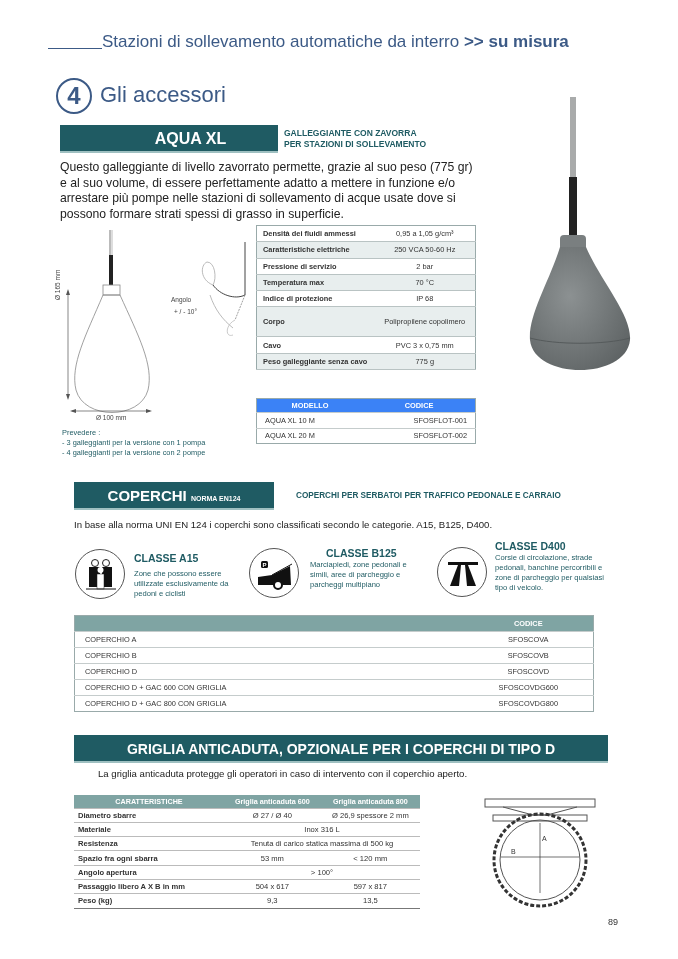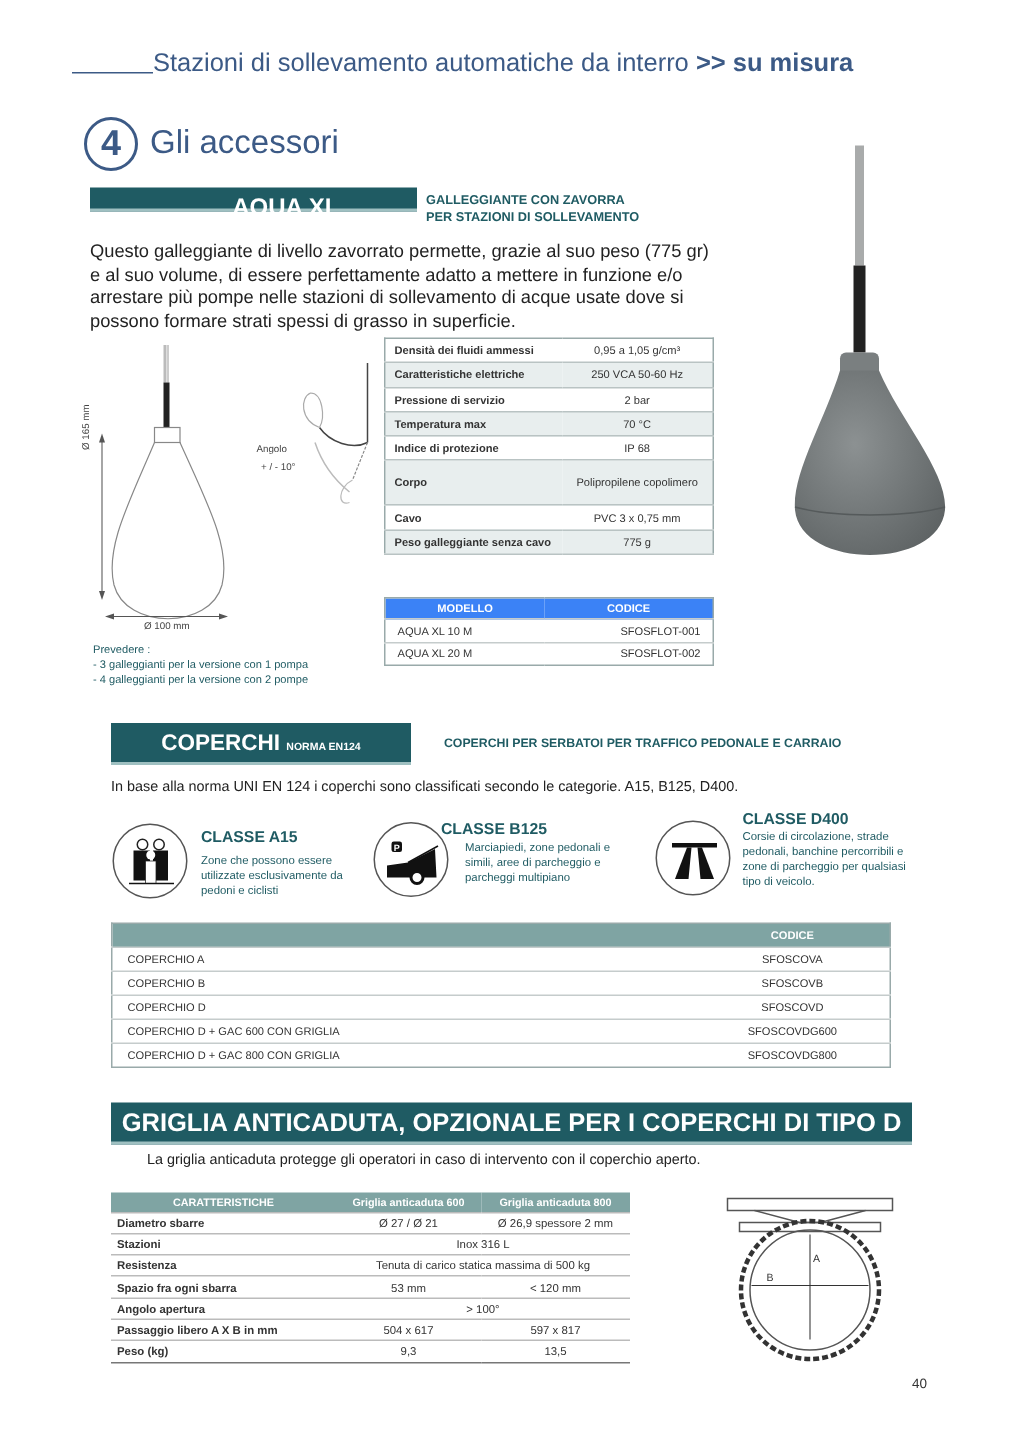--- a/index.html
+++ b/index.html
@@ -10,21 +10,21 @@
   
   .hdr-line { left: 48px; top: 48px; width: 54px; height: 1px; background: #3c5a86; }
   .hdr-title { left: 102px; top: 32px; font-size: 17px; color: #3c5a86; white-space: nowrap; }
   .hdr-title b { font-weight: bold; }
 
   .sec-num { left: 56px; top: 78px; width: 36px; height: 36px; border: 2px solid #3c5a86; border-radius: 50%;
              color: #3c5a86; font-weight: bold; font-size: 24px; text-align: center; line-height: 32px; }
   .sec-title { left: 100px; top: 82px; font-size: 22px; color: #3c5a86; }
 
   .band { background: #1f5b63; color: #fff; font-weight: bold; text-align: center; }
-  .band-aqua { left: 60px; top: 125px; width: 218px; height: 16px; font-size: 16px; line-height: 28px; border-bottom: 2px solid #9fc0c1; padding-left: 43px; }
+  .band-aqua { left: 60px; top: 125px; width: 218px; height: 28px; font-size: 16px; line-height: 28px; border-bottom: 2px solid #9fc0c1; padding-left: 43px; }
   .sub-aqua { left: 284px; top: 128px; width: 200px; font-size: 8.5px; font-weight: bold; color: #1f5b63; line-height: 11px; }
 
   .intro { left: 60px; top: 160px; width: 420px; font-size: 12.2px; line-height: 15.5px; color: #222; }
 
   table { border-collapse: collapse; }
   .spec { left: 256px; top: 225px; width: 220px; font-size: 7.4px; border: 1px solid #9aa; }
   .spec td { border-bottom: 1px solid #b9c3c3; padding: 0 6px; height: 16.3px; color: #333; }
   .spec tr:nth-child(even) td { background: #e8eeee; }
   .spec td:first-child { font-weight: bold; width: 118px; }
   .spec td:last-child { text-align: center; }
@@ -44,21 +44,21 @@
 
   .cls-icon { width: 50px; height: 50px; border: 1px solid #555; border-radius: 50%; background: #fff; }
   .cls-title { font-size: 10.5px; font-weight: bold; color: #1f5b63; }
   .cls-desc { font-size: 7.6px; line-height: 10px; color: #1f5b63; }
 
   .covers { left: 74px; top: 615px; width: 520px; font-size: 7.4px; border: 1px solid #9aa; }
   .covers th { background: #7fa4a3; color: #fff; height: 16px; font-weight: bold; }
   .covers td { height: 16px; border-top: 1px solid #c5cccc; padding: 0 10px; color: #333; }
   .covers td:last-child { text-align: center; width: 130px; }
 
-  .band-grid { left: 74px; top: 735px; width: 534px; height: 28px; line-height: 28px; font-size: 17px; border-bottom: 2px solid #9fc0c1; }
+  .band-grid { left: 74px; top: 735px; width: 534px; height: 28px; line-height: 28px; font-size: 14px; border-bottom: 2px solid #9fc0c1; }
   .grid-intro { left: 98px; top: 768px; font-size: 9.6px; color: #222; white-space: nowrap; }
 
   .gspec { left: 74px; top: 795px; width: 346px; font-size: 7.6px; border-bottom: 1px solid #777; }
   .gspec th { background: #7fa4a3; color: #fff; height: 13px; font-weight: bold; font-size: 7.2px; }
   .gspec td { height: 14.3px; border-top: 1px solid #bbb; color: #333; text-align: center; }
   .gspec td:first-child { font-weight: bold; text-align: left; padding-left: 4px; width: 150px; }
 
   .pagenum { left: 608px; top: 917px; font-size: 9px; color: #333; }
   [data-name$="-icon"] svg { display: block; }
 </style>
@@ -213,21 +213,21 @@
 
 <div class="abs cls-icon" style="left:249px; top:548px;" data-name="parking-car-icon">
   <svg width="50" height="50" viewBox="0 0 50 50">
     <rect x="11" y="12" width="7" height="7" rx="1.5" fill="#111"></rect>
     <text x="14.5" y="18" font-size="6" fill="#fff" text-anchor="middle" font-family="Liberation Sans, sans-serif" font-weight="bold">P</text>
     <path d="M8 28 L 22 26 L 40 17 L 41 36 L 8 36 Z" fill="#111"></path>
     <line x1="22" y1="26" x2="42" y2="15" stroke="#111" stroke-width="1"></line>
     <circle cx="28" cy="36" r="4" fill="#fff" stroke="#111" stroke-width="2"></circle>
   </svg>
 </div>
-<div class="abs cls-title" style="left:294px; top:547px;" data-name="class-b125-title">CLASSE B125</div>
+<div class="abs cls-title" style="left:326px; top:547px;" data-name="class-b125-title">CLASSE B125</div>
 <div class="abs cls-desc" style="left:310px; top:560px; width:112px;" data-name="class-b125-description">Marciapiedi, zone pedonali e simili, aree di parcheggio e parcheggi multipiano</div>
 
 <div class="abs cls-icon" style="left:437px; top:547px;" data-name="highway-icon">
   <svg width="50" height="50" viewBox="0 0 50 50">
     <rect x="10" y="14" width="30" height="3" fill="#111"></rect>
     <polygon points="20,17 23,17 21,38 12,38" fill="#111"></polygon>
     <polygon points="27,17 30,17 38,38 29,38" fill="#111"></polygon>
   </svg>
 </div>
 <div class="abs cls-title" style="left:495px; top:540px;" data-name="class-d400-title">CLASSE D400</div>
@@ -271,25 +271,25 @@
   <thead>
     <tr data-name="table-header-row">
       <th data-name="column-header-characteristics">CARATTERISTICHE</th>
       <th data-name="column-header-600">Griglia anticaduta 600</th>
       <th data-name="column-header-800">Griglia anticaduta 800</th>
     </tr>
   </thead>
   <tbody id="griglia-body">
       <tr data-name="table-row">
         <td data-name="characteristic-cell">Diametro sbarre</td>
-        <td data-name="value-600-cell">Ø 27 / Ø 21</td>
+        <td data-name="value-600-cell">Ø 27 / Ø 40</td>
         <td data-name="value-800-cell">Ø 26,9 spessore 2 mm</td>
       </tr>
       <tr data-name="table-row">
-        <td data-name="characteristic-cell">Stazioni</td>
+        <td data-name="characteristic-cell">Materiale</td>
         <td colspan="2" data-name="merged-value-cell">Inox 316 L</td>
       </tr>
       <tr data-name="table-row">
         <td data-name="characteristic-cell">Resistenza</td>
         <td colspan="2" data-name="merged-value-cell">Tenuta di carico statica massima di 500 kg</td>
       </tr>
       <tr data-name="table-row">
         <td data-name="characteristic-cell">Spazio fra ogni sbarra</td>
         <td data-name="value-600-cell">53 mm</td>
         <td data-name="value-800-cell">&lt; 120 mm</td>
@@ -318,13 +318,13 @@
     <rect x="10" y="20" width="94" height="6" fill="none" stroke="#555" stroke-width="1"></rect>
     <circle cx="57" cy="65" r="46" fill="none" stroke="#333" stroke-width="3" stroke-dasharray="4,2"></circle>
     <circle cx="57" cy="65" r="40" fill="none" stroke="#555" stroke-width="1"></circle>
     <line x1="57" y1="28" x2="57" y2="98" stroke="#333" stroke-width="0.7"></line>
     <line x1="18" y1="62" x2="96" y2="62" stroke="#333" stroke-width="0.7"></line>
     <text x="59" y="46" font-size="7" fill="#333" font-family="Liberation Sans, sans-serif" data-name="dimension-a-label">A</text>
     <text x="28" y="59" font-size="7" fill="#333" font-family="Liberation Sans, sans-serif" data-name="dimension-b-label">B</text>
   </svg>
 </div>
 
-<div class="abs pagenum" data-name="page-number">40</div>
+<div class="abs pagenum" data-name="page-number">89</div>
 
 </body></html>

